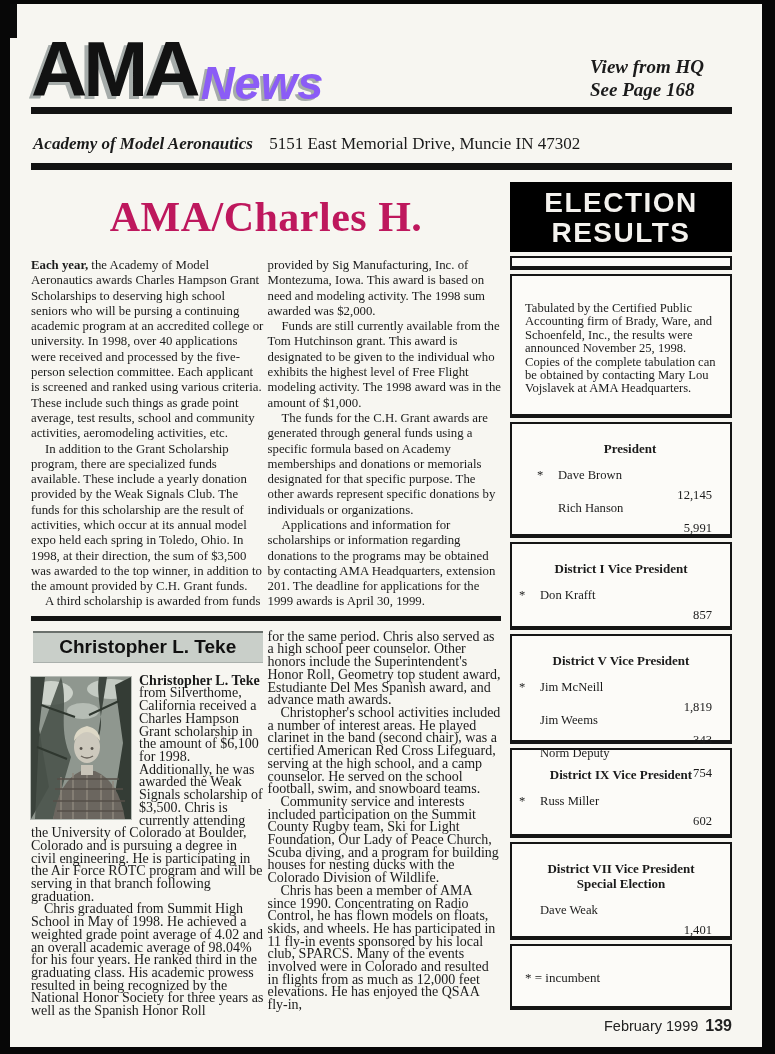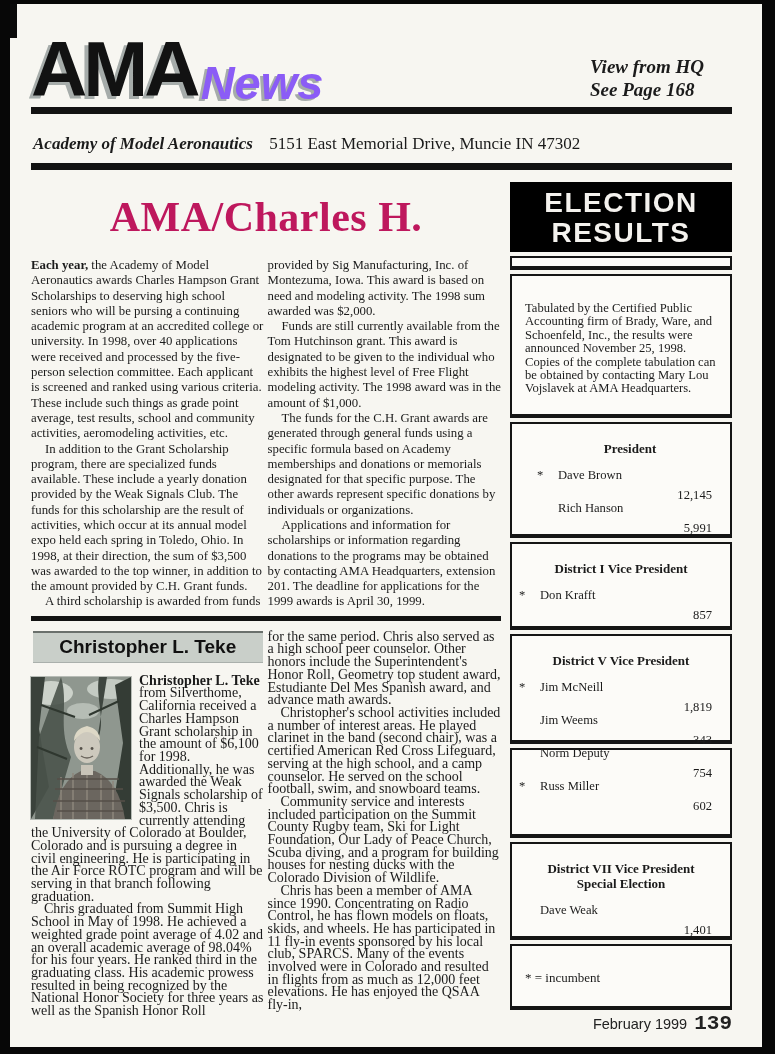--- a/index.html
+++ b/index.html
@@ -93,21 +93,21 @@
   .erow .votes { text-align:left;margin-top:20px; }
   .s0 { height:116px;padding-left:18px; } .s1 { height:88px; } .s2 { height:110px; }
   .s3 { height:90px; } .s4 { height:98px; }
   .ebox.legend { height:66px; padding:24px 0 0 13px; font-size:13px; }
 
   
   .page-footer {
     position:absolute; right:30px; bottom:12px;
     font-family:"Liberation Sans", sans-serif; font-size:14.5px; color:#222;
   }
-  .page-footer b { font-size:21px; margin-left:7px;font-family:Liberation Mono, monospace; }
+  .page-footer b { font-size:16px; margin-left:7px; }
 </style>
 </head>
 <body>
 
 <div class="sheet">
   <div class="corner-smudge"></div>
   <div class="inner">
 
     <header>
       <div class="logo-row">
@@ -240,20 +240,21 @@
             </div>
             <div class="erow">
               <span class="star"></span>
               <span class="name">Norm Deputy</span>
               <span class="votes">754</span>
             </div>
           </div>
         </div>
 
         <div class="ebox esec s3">
+          <h3>District IX Vice President</h3>
           <div class="rows">
             <div class="erow">
               <span class="star">*</span>
               <span class="name">Russ Miller</span>
               <span class="votes">602</span>
             </div>
           </div>
         </div>
 
         <div class="ebox esec s4">

